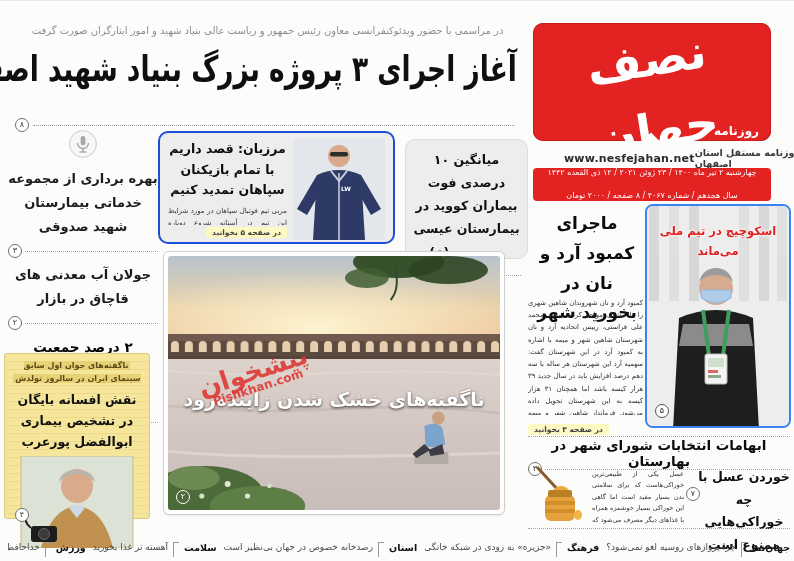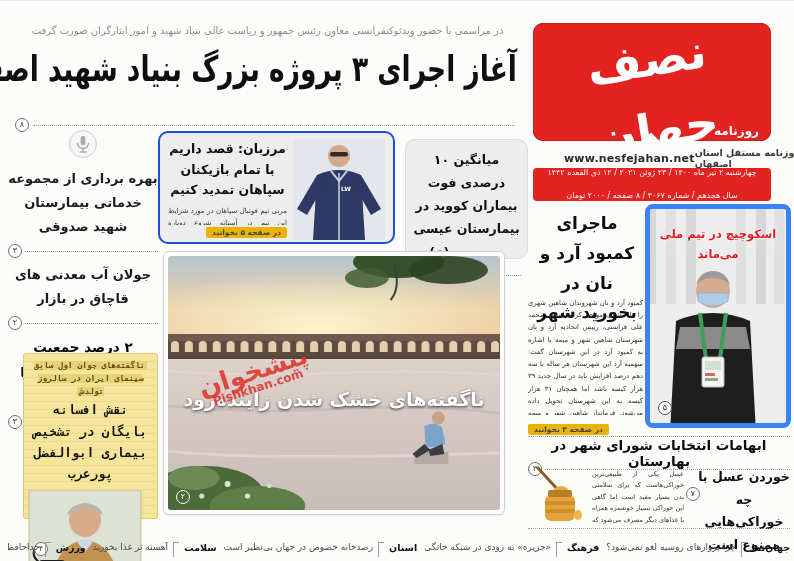--- a/index.html
+++ b/index.html
@@ -35,38 +35,38 @@
   .date-bar div{font-size:8px;line-height:1.3;}
 
   
   .sidebar{position:absolute;left:8px;top:128px;width:150px;}
   .mic-wrap{text-align:center;margin-bottom:4px;}
   .sb-title{font-size:13px;font-weight:bold;color:#1c1c1c;text-align:center;line-height:1.85;}
   .sb-title.strong{font-weight:900;font-size:13.5px;color:#000;}
   .dotsep{display:flex;align-items:center;direction:ltr;gap:3px;margin:5px 0;}
   .dotsep .line{flex:1;border-top:1px dotted #a5a5a5;}
 
-  .yellow-box{position:absolute;left:23px;top:352px;width:135px;height:166px;background:#f6e69c;
+  .yellow-box{position:absolute;left:4px;top:352px;width:146px;height:166px;background:#f6e69c;
     background-image:repeating-linear-gradient(#f6e69c 0 7px,#ecd98b 7px 8px);
-    border:1px solid #ddc97b;border-radius:3px;padding:6px 6px 4px;font-family:Liberation Mono, monospace;}
+    border:1px solid #ddc97b;border-radius:3px;padding:6px 6px 4px;}
   .yb-kicker{font-size:8px;font-weight:bold;color:#5a4a16;text-align:center;line-height:1.6;}
   .yb-kicker span{background:#e8d278;padding:0 2px;}
   .yb-title{font-size:12.5px;font-weight:900;color:#101010;text-align:center;line-height:1.7;margin-top:3px;}
   .yb-photo{position:relative;margin-top:4px;height:92px;}
   .yb-photo .pg{position:absolute;left:4px;top:52px;background:#fff;}
 
   
   .marzban{position:absolute;left:158px;top:130px;width:237px;height:113px;background:#ededed;
     border:2px solid #1d4ed8;border-radius:10px;padding:6px 8px 4px;}
   .mz-inner{display:flex;gap:6px;height:100%;}
   .mz-photo{width:92px;min-width:92px;position:relative;}
   .mz-text{flex:1;display:flex;flex-direction:column;}
   .mz-title{font-size:12.5px;font-weight:900;color:#0d0d0d;text-align:center;line-height:1.65;}
   .mz-body{font-size:7px;color:#333;text-align:justify;line-height:1.75;margin-top:4px;flex:1;overflow:hidden;}
-  .readtag{align-self:flex-start;background:#eab308;color:#444;font-size:7.5px;font-weight:bold;
+  .readtag{align-self:flex-start;background:#fef9c3;color:#444;font-size:7.5px;font-weight:bold;
     padding:1px 6px;border-radius:2px;margin-top:2px;}
 
   
   .covid-box{position:absolute;left:405px;top:138px;width:123px;height:120px;background:#ededed;
     border:1px solid #dcdcdc;border-radius:10px;padding:8px 6px 2px;display:flex;flex-direction:column;}
   .covid-title{font-size:12.5px;font-weight:800;color:#111;text-align:center;line-height:1.85;flex:1;}
 
   
   .main-photo{position:absolute;left:163px;top:250px;width:342px;height:264px;background:#fff;
     border:1px solid #cfcfcf;border-radius:6px;padding:4px;box-shadow:0 1px 2px rgba(0,0,0,.08);}
@@ -78,21 +78,21 @@
   .mp-watermark{position:absolute;left:30px;top:40%;transform:rotate(-18deg);color:rgba(222,48,42,.85);
     text-align:center;line-height:1;direction:ltr;}
   .mp-watermark .fa{font-size:26px;font-weight:900;display:block;}
   .mp-watermark .en{font-size:12px;font-weight:bold;display:block;margin-top:-2px;}
   .mp-page{position:absolute;left:8px;bottom:6px;}
 
   
   .bread-head{position:absolute;left:531px;top:208px;width:112px;text-align:center;
     font-size:17px;font-weight:900;color:#0c0c0c;line-height:1.75;}
   .bread-photo{position:absolute;left:645px;top:203px;width:146px;height:224px;background:#eee;
-    border:5px solid #3b82f6;border-radius:8px;overflow:hidden;}
+    border:2px solid #3b82f6;border-radius:8px;overflow:hidden;}
   .bp-overlay{position:absolute;left:0;right:0;top:16px;text-align:center;color:#e21f1f;
     font-size:11.5px;font-weight:900;line-height:1.7;text-shadow:0 0 3px #fff,0 0 3px #fff;}
   .bread-photo .pg{position:absolute;left:8px;bottom:8px;border-color:#555;background:rgba(255,255,255,.85);}
   .bread-body{position:absolute;left:528px;top:296px;width:115px;height:118px;
     font-size:6.8px;color:#2e2e2e;text-align:justify;line-height:1.8;overflow:hidden;}
   .bread-tag{position:absolute;left:528px;top:416px;}
 
   .rc-sep1{position:absolute;left:528px;top:430px;width:262px;}
   .council-title{position:absolute;left:528px;top:436px;width:262px;text-align:center;
     font-size:13.5px;font-weight:900;color:#0c0c0c;}

